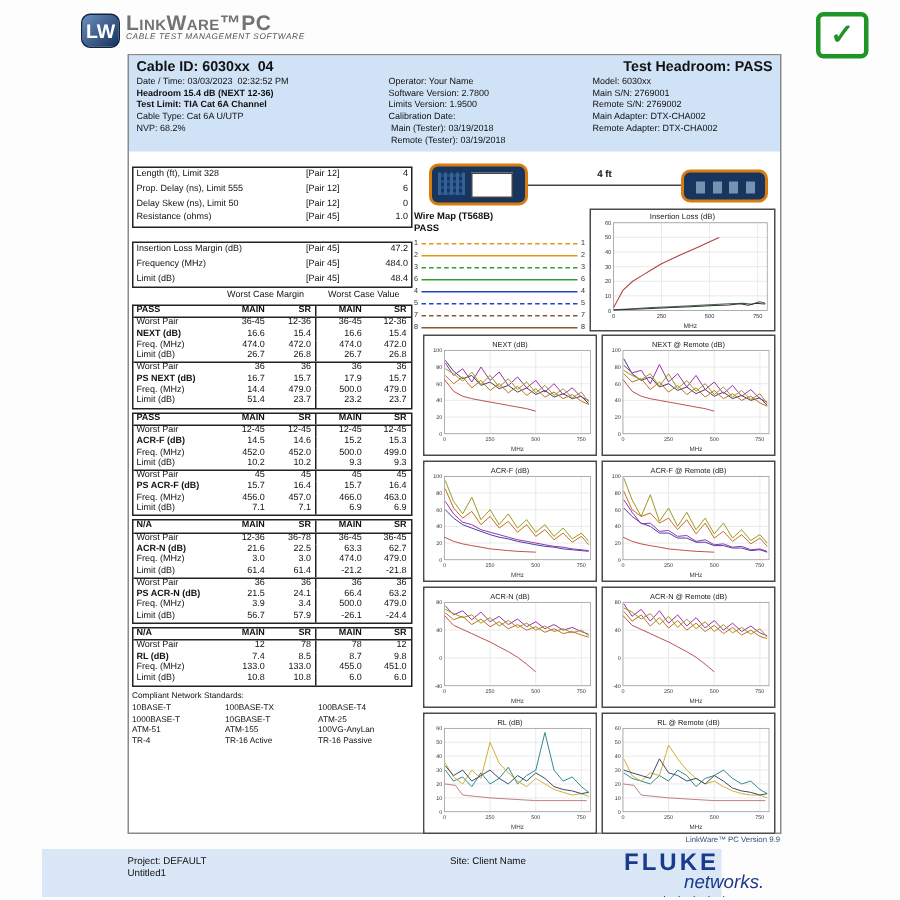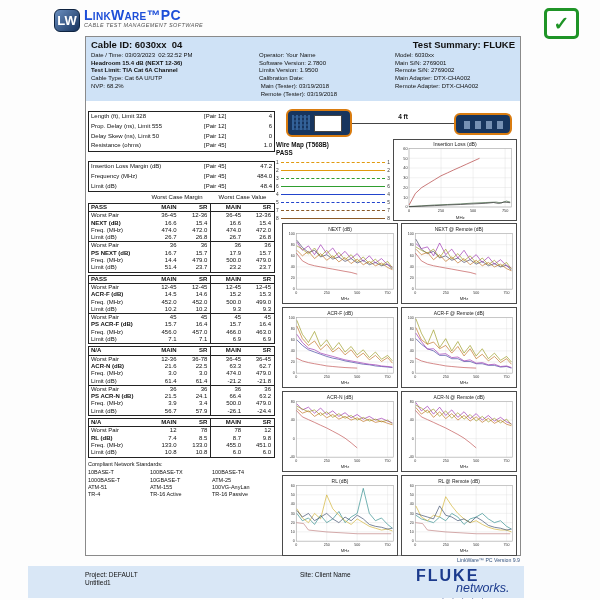--- a/index.html
+++ b/index.html
@@ -1,21 +1,21 @@
 <!DOCTYPE html>
 <html><head>
 <meta charset="utf-8">
 <style>
   html,body{margin:0;padding:0;}
   body{width:600px;height:600px;background:#fdfdfd;font-family:"Liberation Sans",sans-serif;position:relative;color:#111;overflow:hidden;}
   .abs{position:absolute;}
   
   .logo{left:54px;top:9px;display:flex;align-items:flex-start;gap:4px;}
   .lw-badge{width:24px;height:21px;border-radius:6px;background:linear-gradient(135deg,#6a8fc0,#16325c);border:1px solid #0e2340;color:#fff;font-size:13px;font-weight:bold;display:flex;align-items:center;justify-content:center;}
-  .logo-title{font-size:14px;font-weight:bold;color:#1d4ed8;line-height:13px;font-variant:small-caps;letter-spacing:.3px;}
+  .logo-title{font-size:14px;font-weight:bold;color:#737373;line-height:13px;font-variant:small-caps;letter-spacing:.3px;}
   .logo-sub{font-size:5.5px;color:#555;letter-spacing:.4px;font-style:italic;}
   
   .check-badge{left:544px;top:8px;width:29px;height:25px;border:3px solid #1f9427;border-radius:5px;background:#fff;display:flex;align-items:center;justify-content:center;color:#1f9427;font-size:19px;font-weight:bold;line-height:1;}
   
   .report{left:85px;top:36px;width:436px;height:520px;border:1px solid #8a8a8a;background:#fff;box-sizing:border-box;}
   .rpt-header{position:absolute;left:0;top:0;width:100%;height:64px;background:#cfe2f6;box-sizing:border-box;padding:2px 5px;}
   .rpt-title-row{display:flex;justify-content:space-between;font-size:9.5px;font-weight:bold;white-space:pre;}
   .hdr-cols{display:flex;margin-top:2px;font-size:6px;line-height:7.7px;}
   .hdr-col{white-space:pre;}
   .hdr-c1{width:168px;} .hdr-c2{width:136px;} .hdr-c3{flex:1;}
@@ -60,21 +60,21 @@
   .wires{margin-top:2px;}
   .wire{display:flex;align-items:center;height:8.1px;font-size:4.8px;color:#333;}
   .wire-line{flex:1;margin:0 2px;border-top-style:solid;border-top-width:1.6px;height:0;}
   .wire-line.dash{border-top-style:dashed;}
   
   .chartbox{position:absolute;border:1.5px solid #4a4a4a;background:#fff;box-sizing:border-box;}
   .chartbox svg{display:block;}
   .cb-il{left:307px;top:102px;}
   
   .version{right:80px;top:557px;font-size:5.2px;color:#33527e;}
-  .footer-band{left:28px;top:566px;width:496px;height:32px;background:#d9e7f6;}
+  .footer-band{left:28px;top:566px;width:453px;height:32px;background:#d9e7f6;}
   .foot-proj{position:absolute;left:57px;top:5px;font-size:6.5px;line-height:8px;}
   .foot-site{position:absolute;left:272px;top:5px;font-size:6.5px;}
   .fluke{position:absolute;left:388px;top:2px;color:#1b3a8c;}
   .fluke-top{font-size:16px;font-weight:bold;letter-spacing:2px;line-height:15px;}
   .fluke-net{font-size:12.5px;font-style:italic;margin-left:40px;line-height:11px;}
   .fluke-dots{font-size:7px;letter-spacing:3px;margin-left:26px;line-height:5px;color:#1b3a8c;}
 </style>
 </head>
 <body>
 
@@ -88,21 +88,21 @@
 
 <div class="abs check-badge">
   <span>✓</span>
 </div>
 
 <div class="abs report">
 
   <div class="rpt-header">
     <div class="rpt-title-row">
       <span>Cable ID: 6030xx  04</span>
-      <span>Test Summary: FLUKE</span>
+      <span>Test Headroom: PASS</span>
     </div>
     <div class="hdr-cols">
       <div class="hdr-col hdr-c1"><div>Date / Time: 03/03/2023  02:32:52 PM</div><div class="b">Headroom 15.4 dB (NEXT 12-36)</div><div class="b">Test Limit: TIA Cat 6A Channel</div><div>Cable Type: Cat 6A U/UTP</div><div>NVP: 68.2%</div></div>
       <div class="hdr-col hdr-c2"><div>Operator: Your Name</div><div>Software Version: 2.7800</div><div>Limits Version: 1.9500</div><div>Calibration Date:</div><div> Main (Tester): 03/19/2018</div><div> Remote (Tester): 03/19/2018</div></div>
       <div class="hdr-col hdr-c3"><div>Model: 6030xx</div><div>Main S/N: 2769001</div><div>Remote S/N: 2769002</div><div>Main Adapter: DTX-CHA002</div><div>Remote Adapter: DTX-CHA002</div></div>
     </div>
   </div>
 
   <div class="meas-table" style="top:74px;">
       <div class="mrow">

